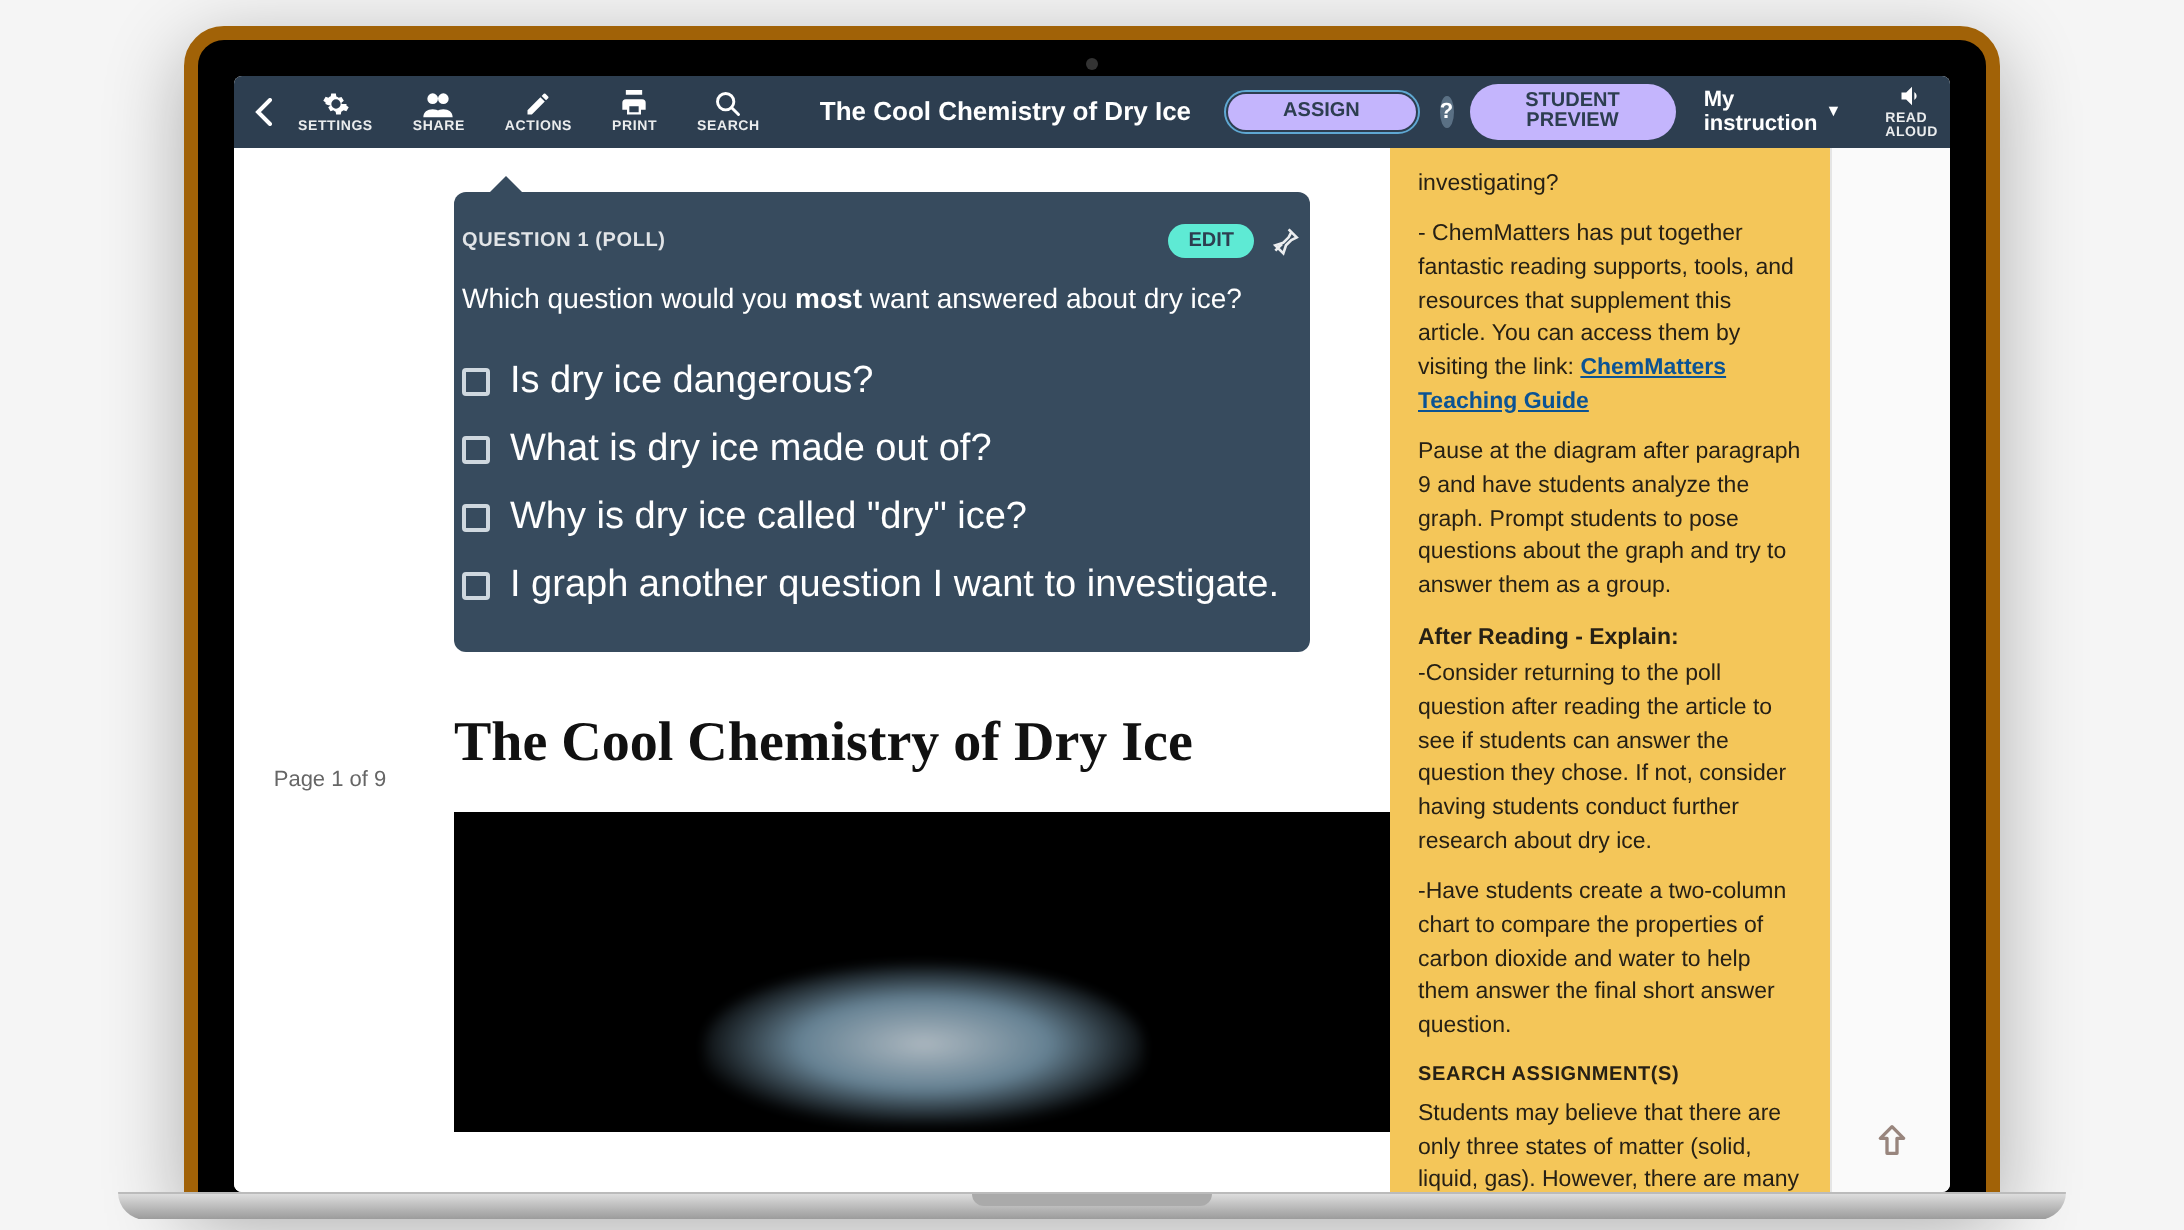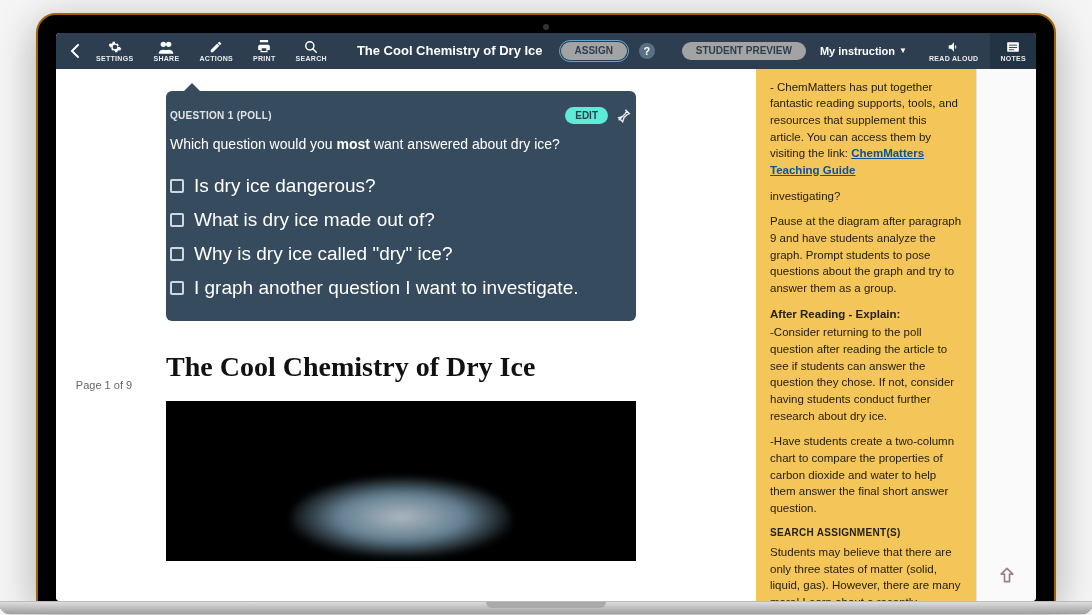--- a/index.html
+++ b/index.html
@@ -3,26 +3,26 @@
   <meta charset="utf-8">
   <style>
     * { margin:0; padding:0; box-sizing:border-box; }
     body {
       background:#f5f5f5;
       font-family:-apple-system, BlinkMacSystemFont, "Segoe UI", Helvetica, Arial, sans-serif;
       width:1092px; height:615px; overflow:hidden;
       display:flex; align-items:center; justify-content:center;
     }
     .laptop {
-      width:1020px; height:590px;
+      width:908px; height:590px;
       background:#000; border-radius:20px 20px 0 0;
       padding:18px 18px 0 18px;
       position:relative;
       box-shadow:0 10px 40px rgba(0,0,0,.3);
-      border:2px solid #a16207;
+      border:7px solid #a16207;
     }
     .laptop::before {
       content:""; position:absolute; top:9px; left:50%; transform:translateX(-50%);
       width:6px; height:6px; background:#333; border-radius:50%;
     }
     .laptop-base {
       position:absolute; bottom:-14px; left:-40px; right:-40px; height:14px;
       background:linear-gradient(#ddd,#999); border-radius:0 0 20px 20px;
       border-top:1px solid #bbb;
     }
@@ -38,21 +38,21 @@
     .header {
       height:36px; background:#2d3e50; display:flex; align-items:center;
       color:#fff; font-size:9px; padding:0 10px; gap:4px;
     }
     .hdr-btn { display:flex; flex-direction:column; align-items:center; gap:1px;
       padding:0 8px; cursor:pointer; }
     .hdr-btn .ico { height:14px; display:flex; align-items:center; justify-content:center; }
     .hdr-btn .lbl { font-size:7px; letter-spacing:.3px; font-weight:600; opacity:.9; }
     .hdr-back { width:18px; height:18px; display:flex; align-items:center; justify-content:center; cursor:pointer; }
     .title { flex:0 0 auto; font-weight:700; font-size:13px; padding:0 14px 0 18px; }
-    .pill { background:#a3a3a3; border:none; padding:4px 14px; border-radius:14px;
+    .pill { background:#c4b5fd; border:none; padding:4px 28px; border-radius:14px;
       font-size:10px; font-weight:700; cursor:pointer; line-height:1; }
     .pill.assign { color:#2d3e50; outline:1.5px solid #5fa8d3; outline-offset:1px; }
     .pill.preview { color:#2d3e50; }
     .help { width:16px;height:16px;border-radius:50%;background:#5a7084;color:#fff;
       display:flex;align-items:center;justify-content:center;font-size:11px;font-weight:700;margin-left:8px;cursor:pointer; }
     .spacer { flex:1; }
     .instruction { font-size:11px; font-weight:600; padding:0 10px; display:flex; align-items:center; gap:4px; cursor:pointer;}
     .instruction .caret { font-size:8px; }
     
     .body { flex:1; display:flex; overflow:hidden; }
@@ -243,24 +243,24 @@
           <div class="article-title">The Cool Chemistry of Dry Ice</div>
 
           <div class="hero">
             <div class="smoke"></div>
           </div>
 
         </div>
       </div>
 
       <div class="sidebar">
+        <p>investigating?</p>
         <p>
           <span>- ChemMatters has put together fantastic reading supports, tools, and resources that supplement this article. You can access them by visiting the link: </span><span class="link">ChemMatters Teaching Guide</span>
         </p>
-        <p>investigating?</p>
         <p>Pause at the diagram after paragraph 9 and have students analyze the graph. Prompt students to pose questions about the graph and try to answer them as a group.</p>
         <strong>After Reading - Explain:</strong>
         <p>-Consider returning to the poll question after reading the article to see if students can answer the question they chose. If not, consider having students conduct further research about dry ice.</p>
         <p>-Have students create a two-column chart to compare the properties of carbon dioxide and water to help them answer the final short answer question.</p>
         <div class="sec-head">SEARCH ASSIGNMENT(S)</div>
         <p>
           <span>Students may believe that there are only three states of matter (solid, liquid, gas). However, there are many more! Learn about a recently discovered new state of matter:</span><br>
           
         </p>
       </div>

